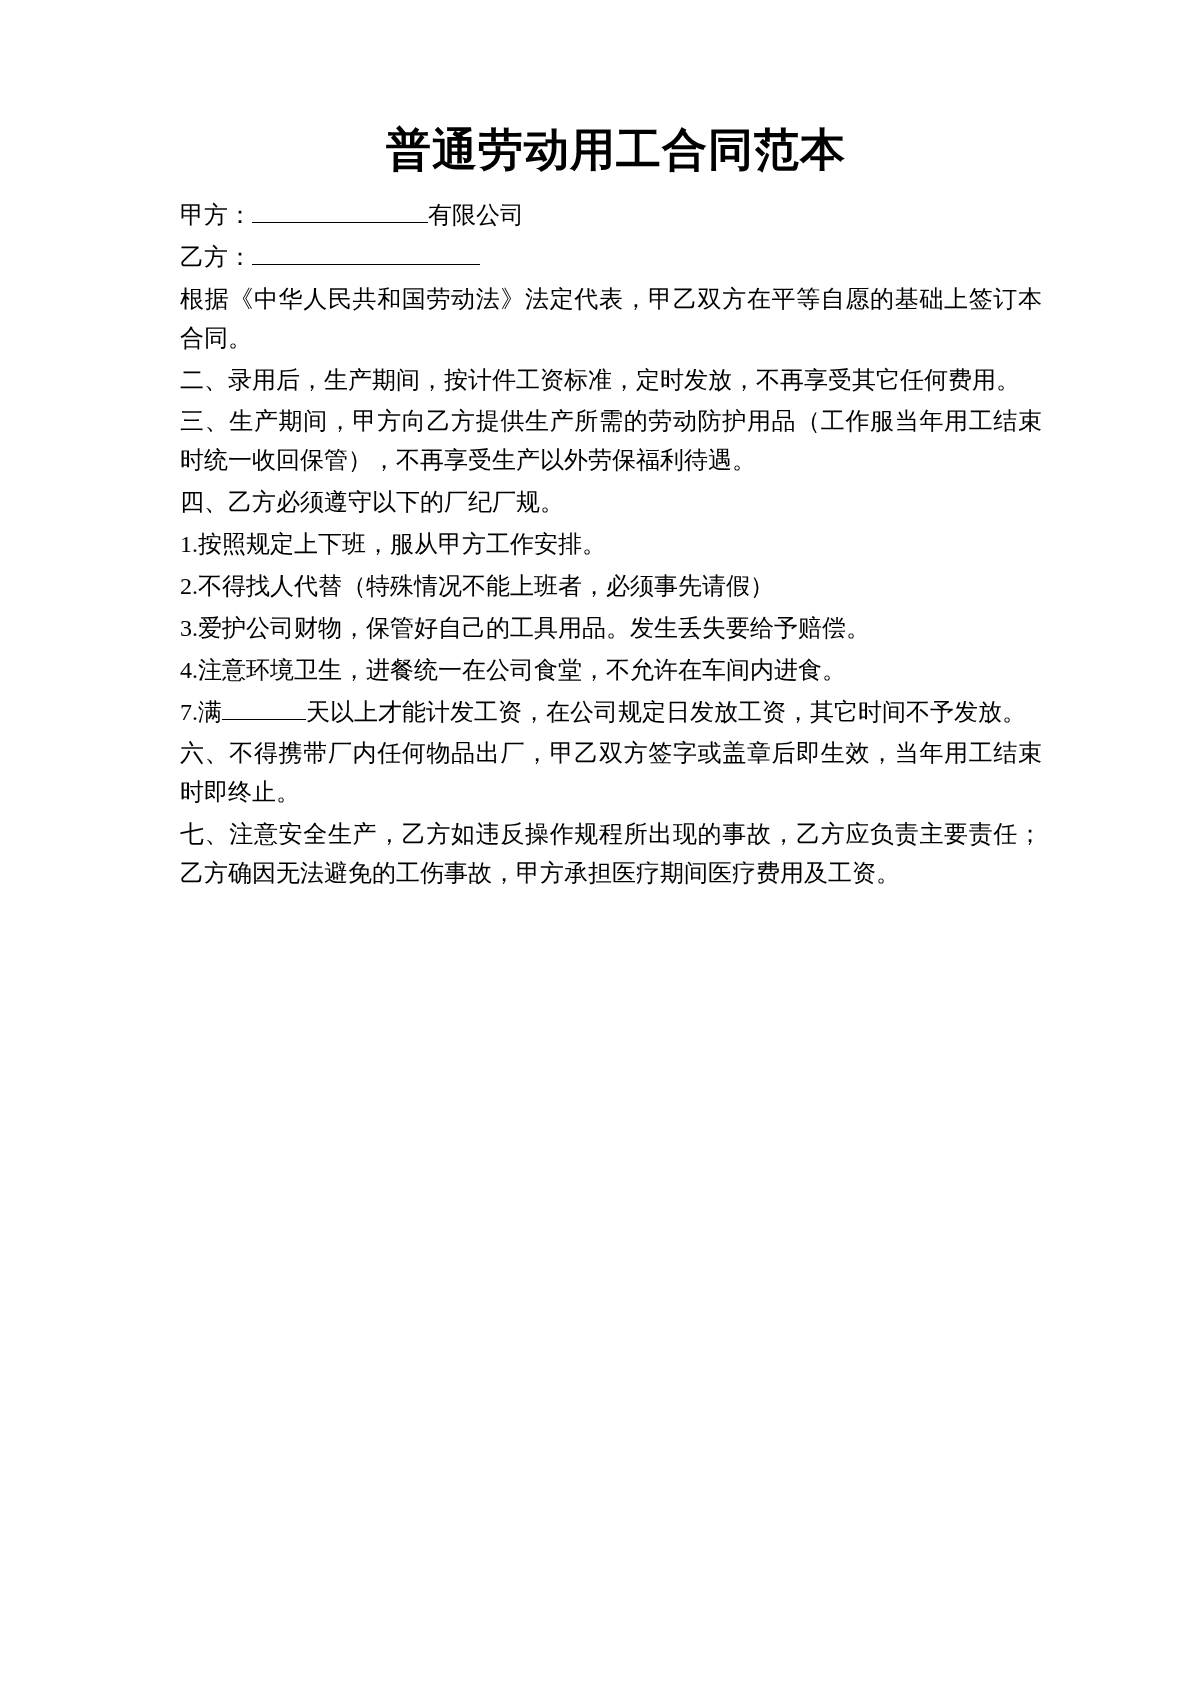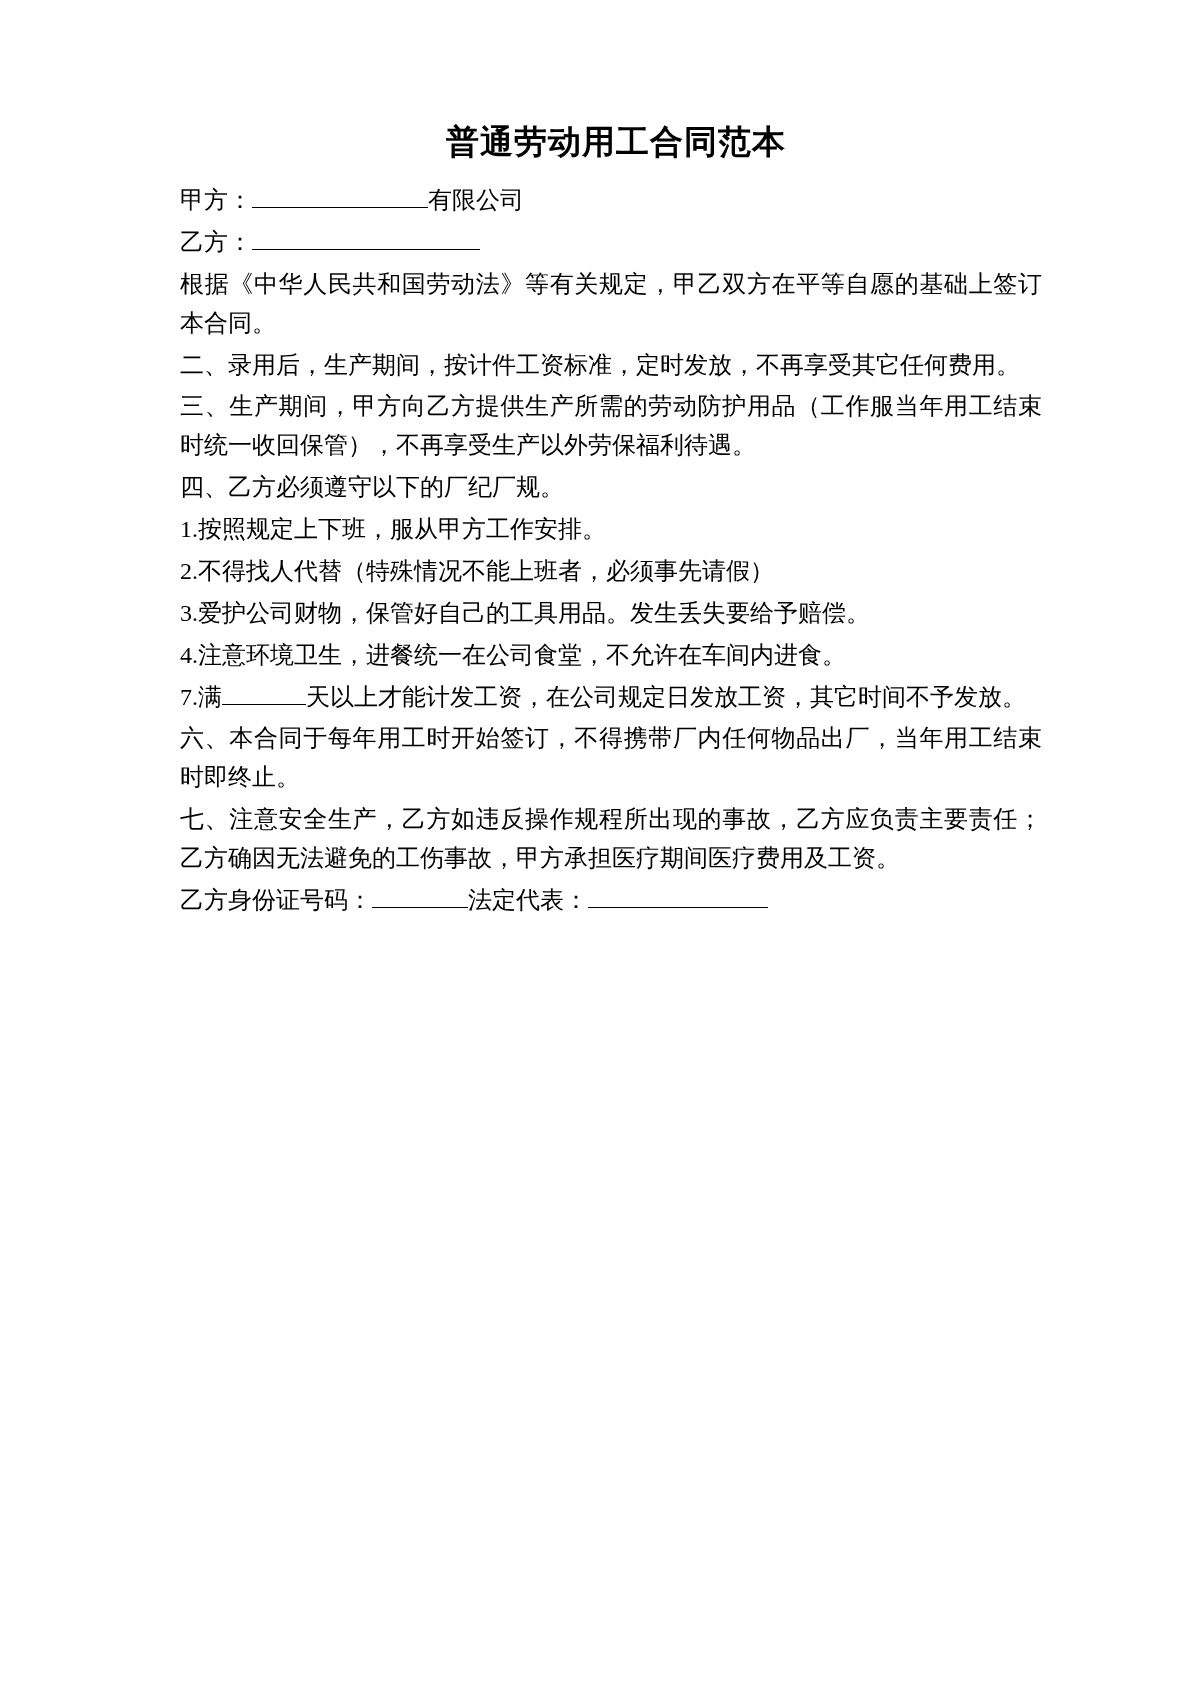--- a/index.html
+++ b/index.html
@@ -17,21 +17,21 @@
     position: relative;
     width: 1190px;
     height: 1683px;
     box-sizing: border-box;
     padding: 120px 148px 0 180px;
   }
   .doc-title {
     text-align: center;
     font-family: "Liberation Sans", sans-serif;
     font-weight: bold;
-    font-size: 33px;
+    font-size: 45px;
     letter-spacing: 1px;
     margin: 0 0 16px 0;
     padding-left: 10px;
   }
   .body-block {
     font-size: 24px;
     line-height: 1.62;
   }
   .line {
     margin: 0 0 3px 0;
@@ -62,40 +62,37 @@
   <div class="body-block">
 
     <p class="line">
       <span>甲方：</span><span class="fill fill-xl"></span><span>有限公司</span>
     </p>
 
     <p class="line">
       <span>乙方：</span><span class="fill fill-lg"></span>
     </p>
 
-    <p class="line">根据《中华人民共和国劳动法》等有关规定，甲乙双方在平等自愿的基础上签订本合同。</p>
+    <p class="line">根据《中华人民共和国劳动法》法定代表，甲乙双方在平等自愿的基础上签订本合同。</p>
 
 
     <p class="line">二、录用后，生产期间，按计件工资标准，定时发放，不再享受其它任何费用。</p>
 
     <p class="line">三、生产期间，甲方向乙方提供生产所需的劳动防护用品（工作服当年用工结束时统一收回保管），不再享受生产以外劳保福利待遇。</p>
 
     <p class="line">四、乙方必须遵守以下的厂纪厂规。</p>
 
     <p class="line">1.按照规定上下班，服从甲方工作安排。</p>
     <p class="line">2.不得找人代替（特殊情况不能上班者，必须事先请假）</p>
     <p class="line">3.爱护公司财物，保管好自己的工具用品。发生丢失要给予赔偿。</p>
     <p class="line">4.注意环境卫生，进餐统一在公司食堂，不允许在车间内进食。</p>
 
     <p class="line">
       <span>7.满</span><span class="fill fill-xs"></span><span>天以上才能计发工资，在公司规定日发放工资，其它时间不予发放。</span>
     </p>
 
-    <p class="line">六、本合同于每年用工时开始签订，不得携带厂内任何物品出厂，当年用工结束时即终止。</p>
+    <p class="line">六、不得携带厂内任何物品出厂，甲乙双方签字或盖章后即生效，当年用工结束时即终止。</p>
     <p class="line">七、注意安全生产，乙方如违反操作规程所出现的事故，乙方应负责主要责任；乙方确因无法避免的工伤事故，甲方承担医疗期间医疗费用及工资。</p>
 
 
-    <p class="line">
-      <span>乙方身份证号码：</span><span class="fill fill-id"></span><span>法定代表：</span><span class="fill fill-rep"></span>
-    </p>
 
   </div>
 </div>
 
 </body></html>

